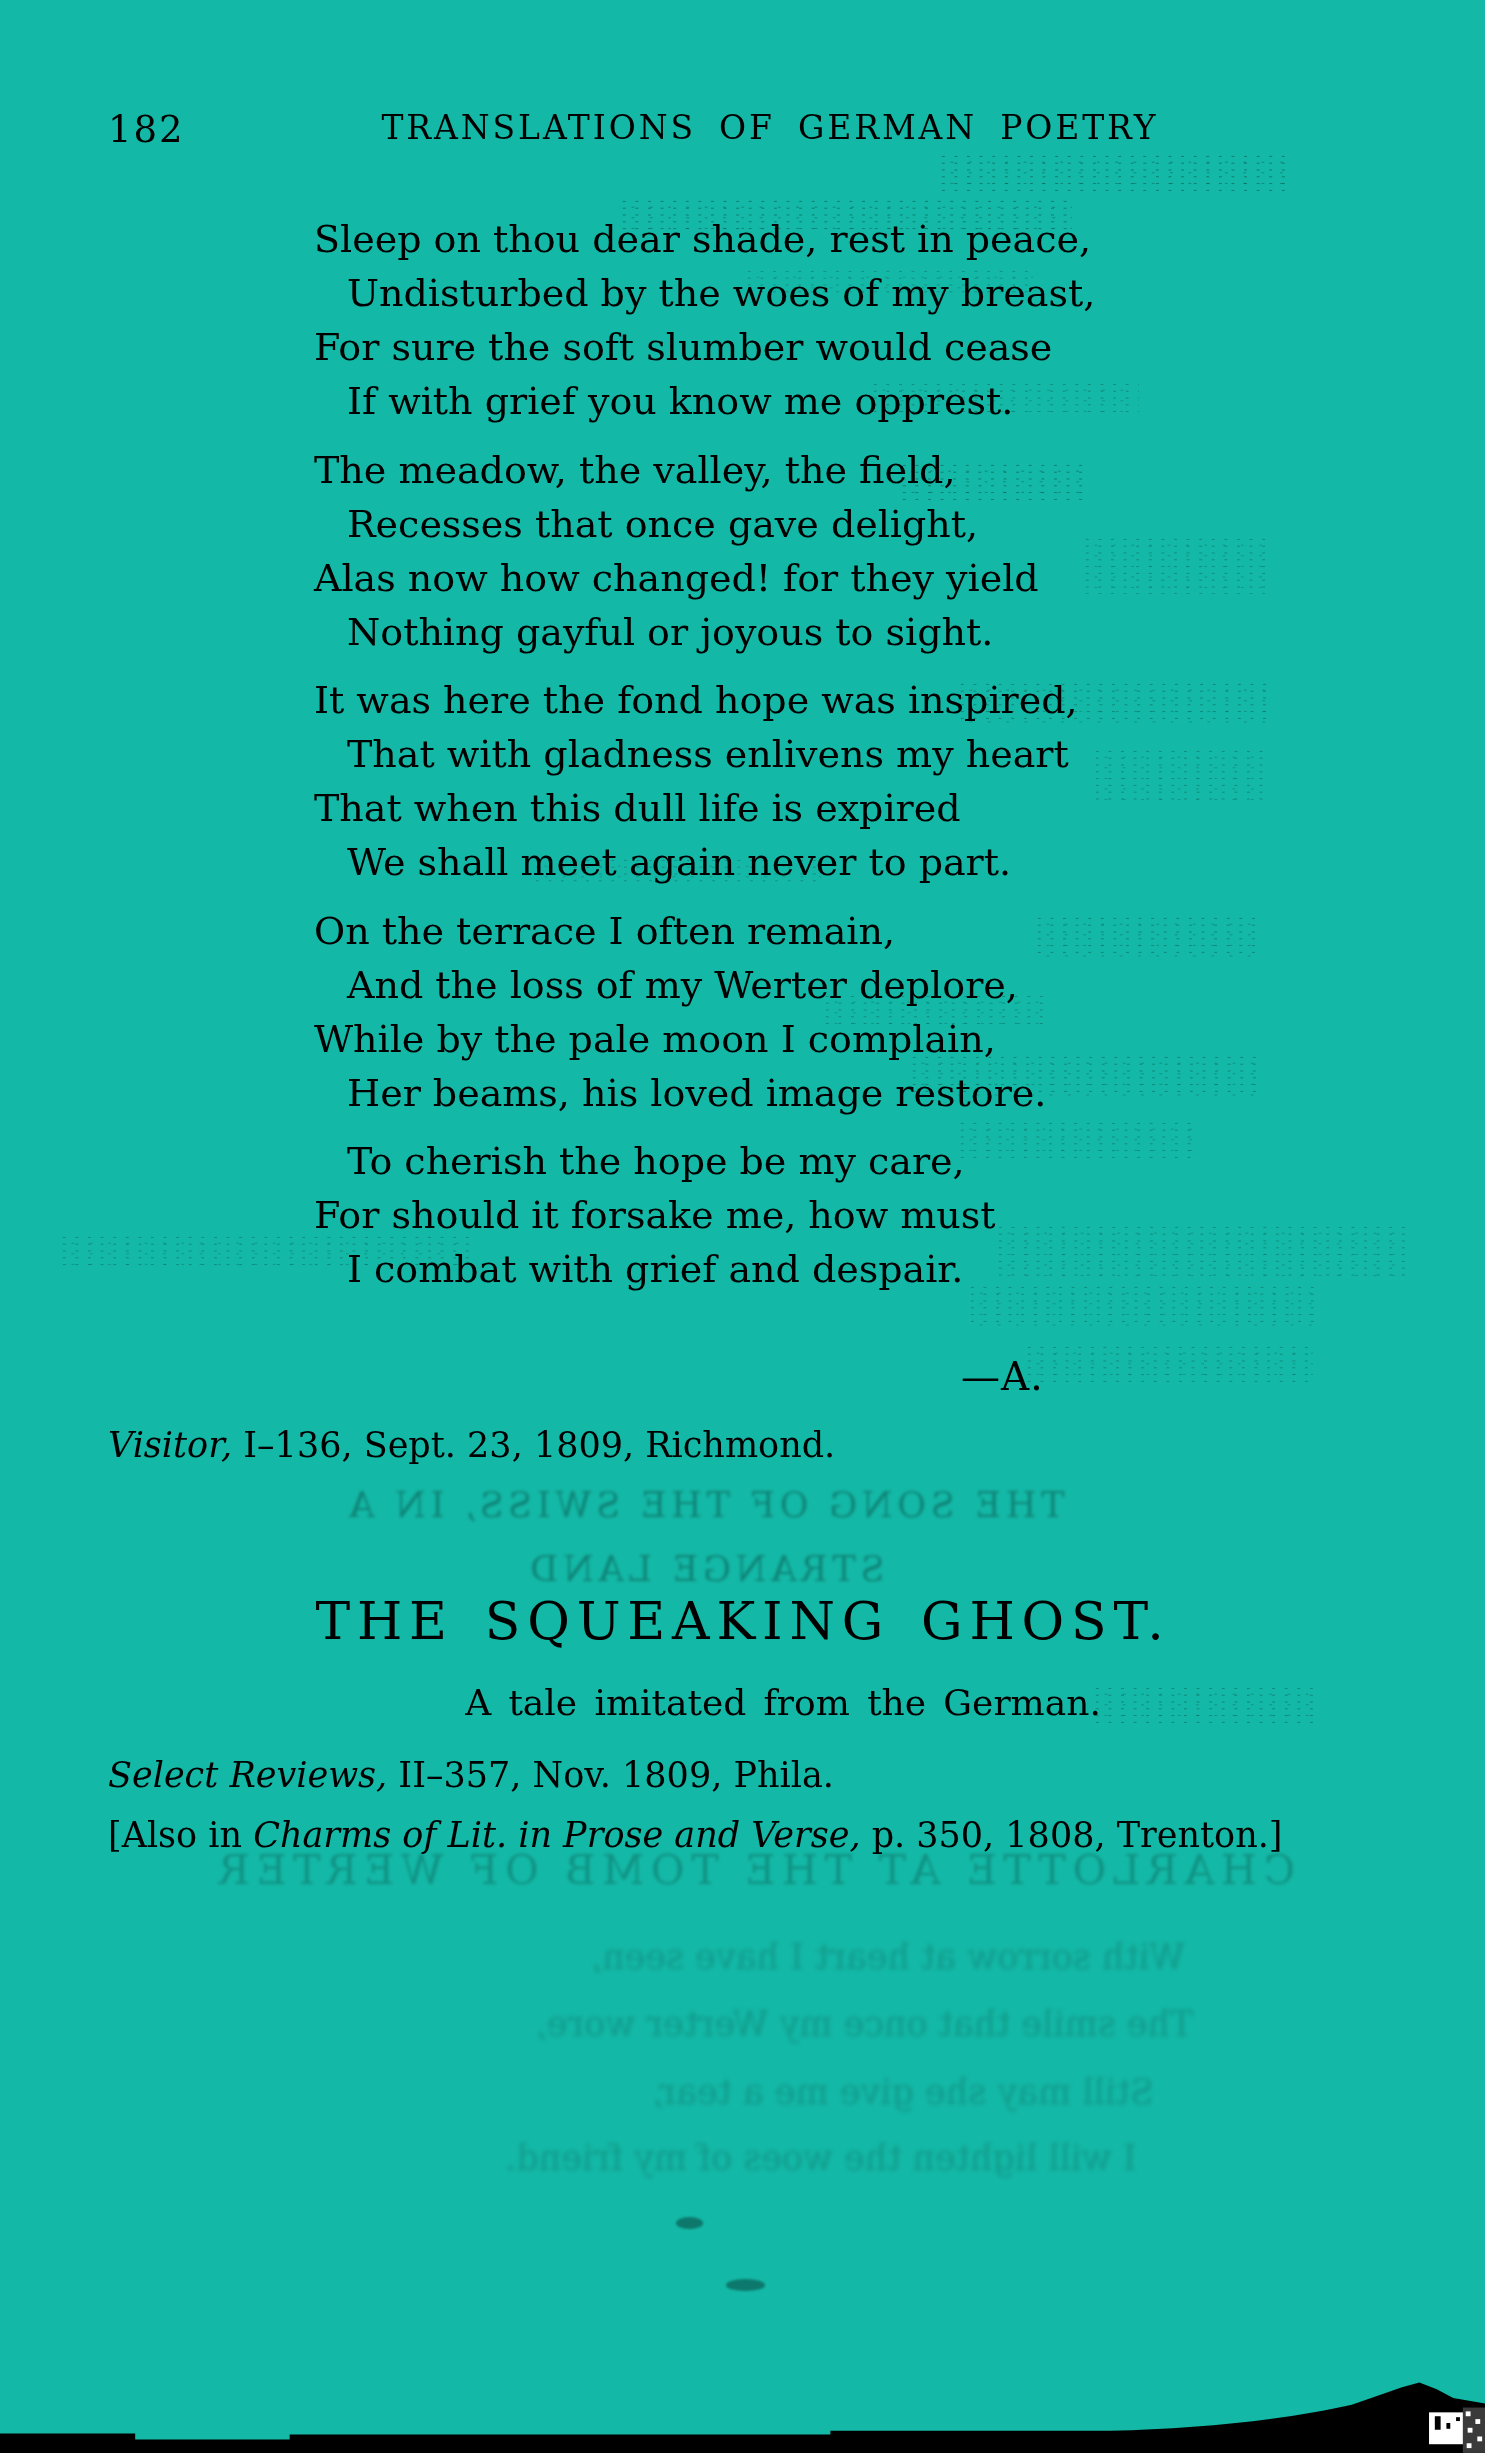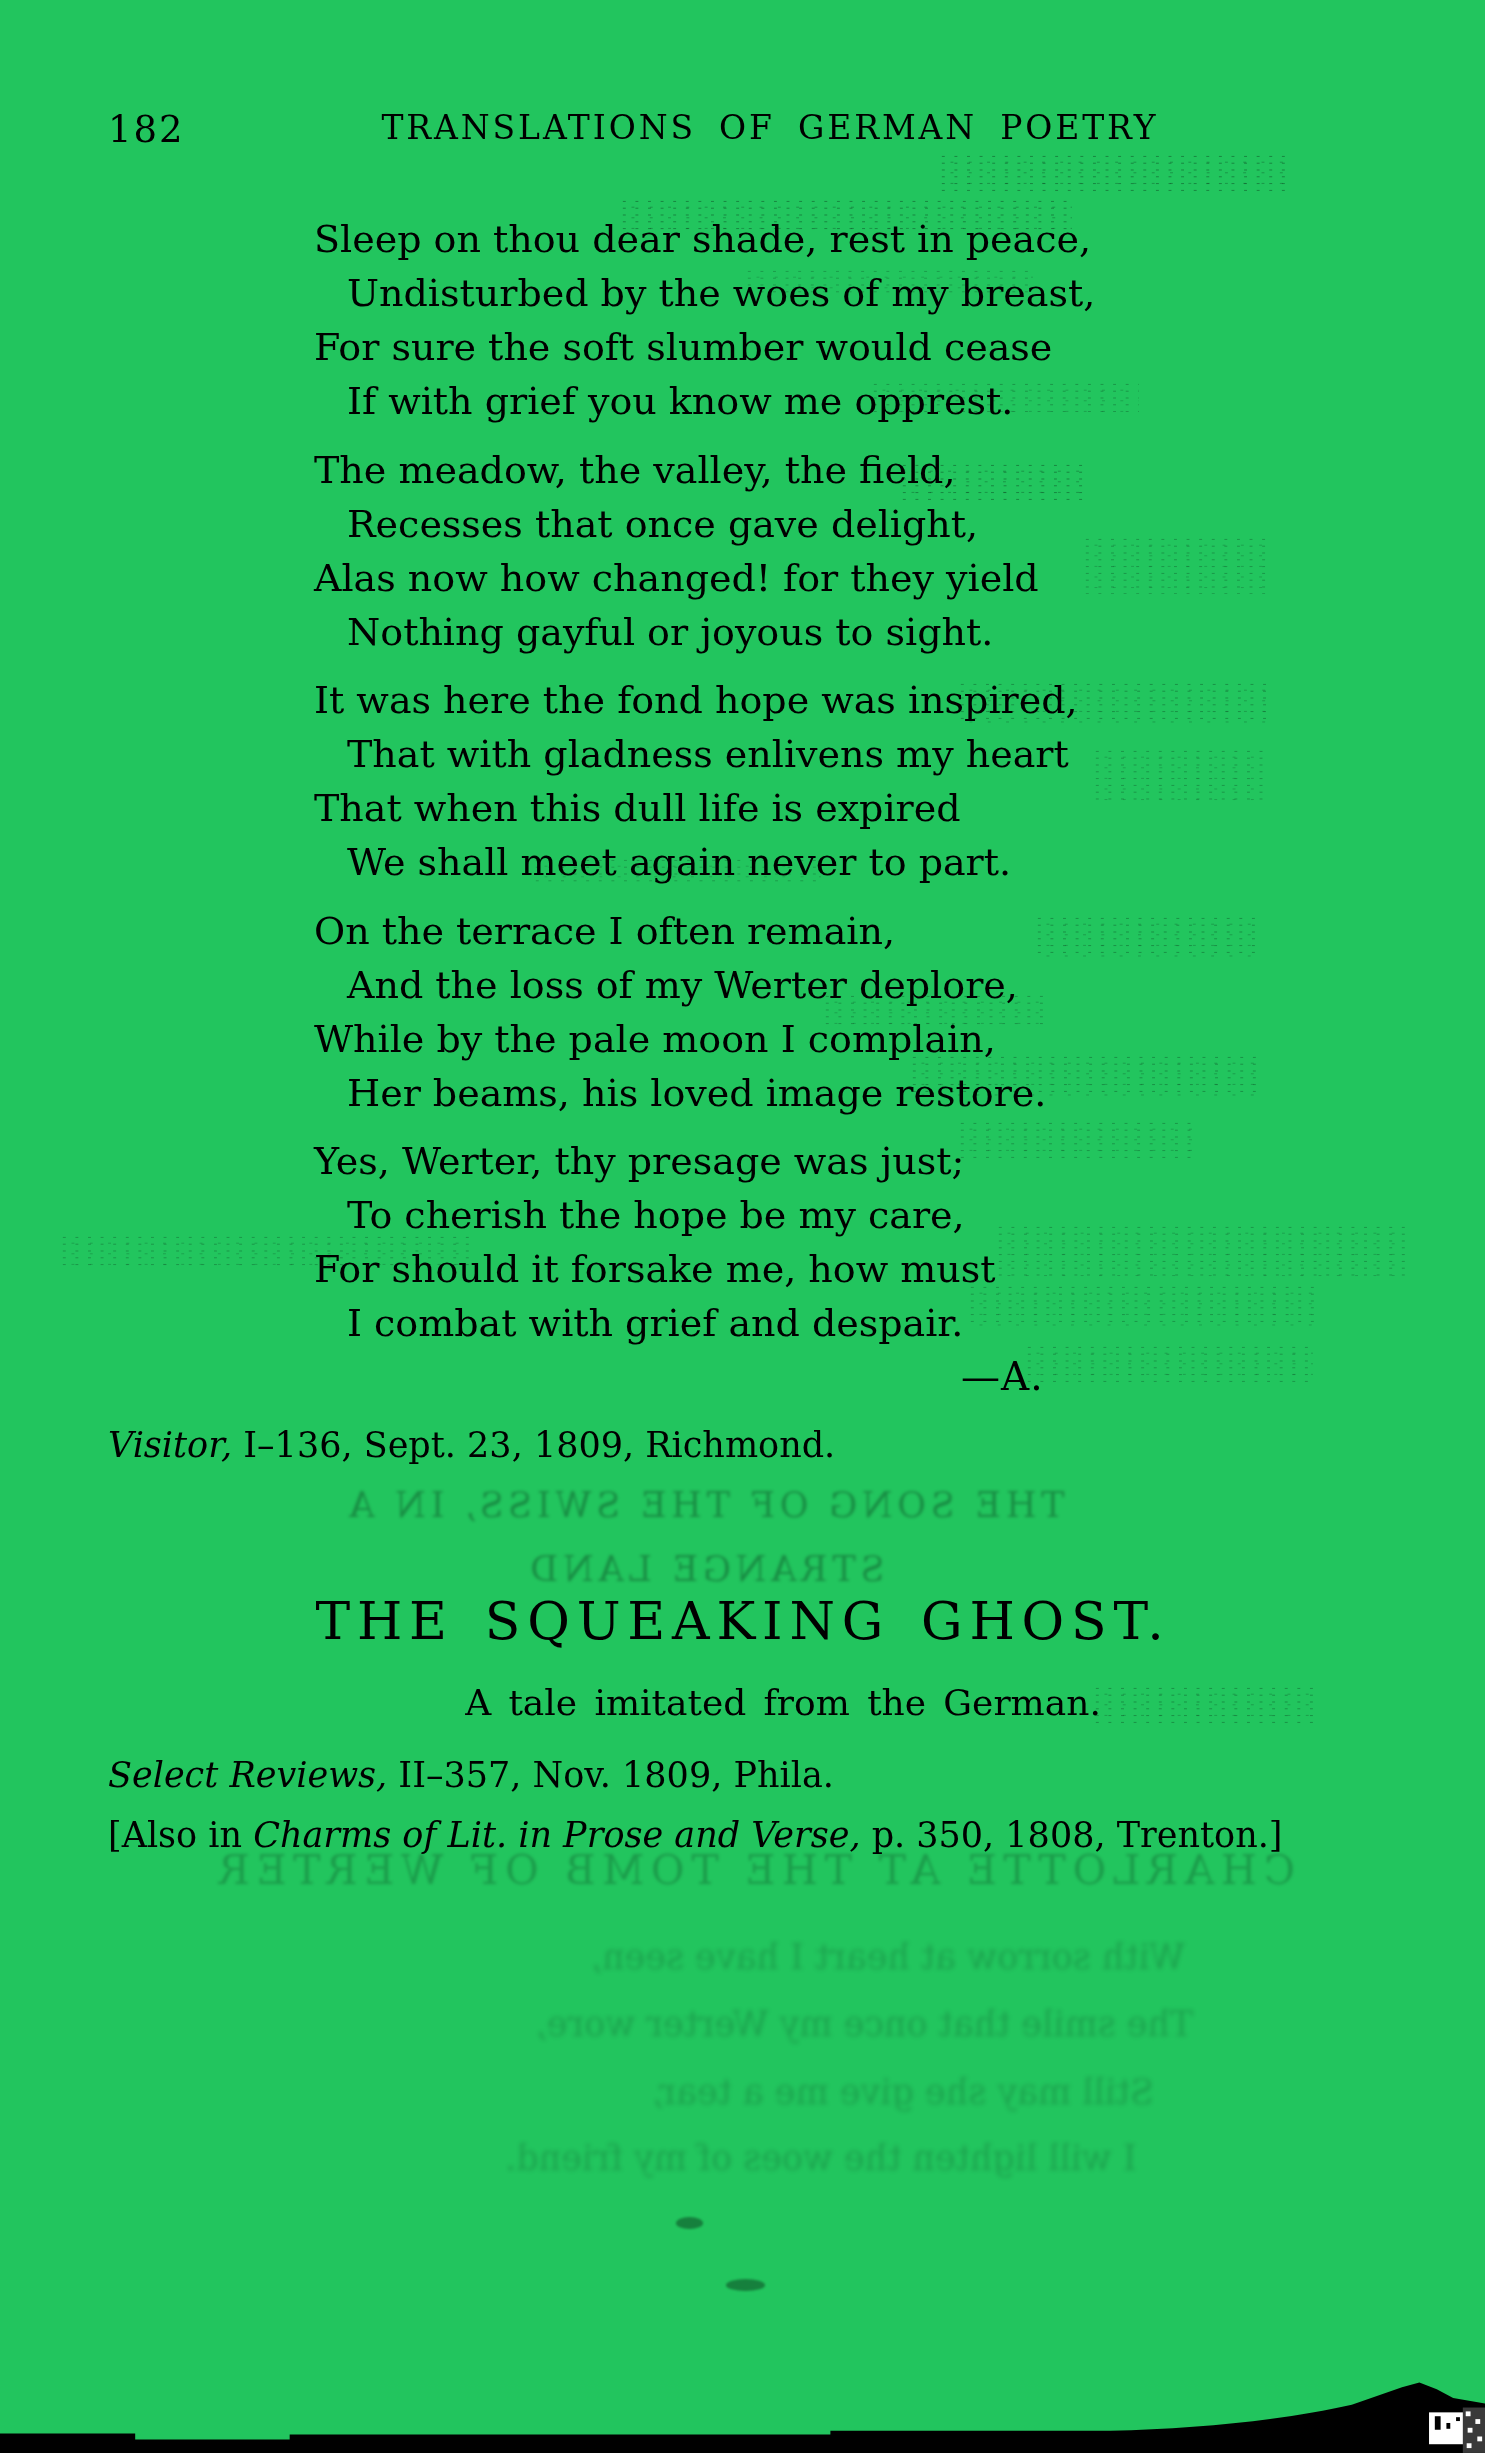--- a/index.html
+++ b/index.html
@@ -1,19 +1,19 @@
 <!DOCTYPE html>
 <html><head>
 <meta charset="utf-8">
 <style>
   html,body{margin:0;padding:0;background:#9a9a9a;}
   #page{
     position:relative;
     width:1486px;height:2453px;
-    background:#22c55e;
+    background:#14b8a6;
     overflow:hidden;
     font-family:"DejaVu Serif","Liberation Serif",serif;
     color:#000;
   }
   .abs{position:absolute;}
   
   .pagenum{left:108px;top:108px;font-size:37px;letter-spacing:1.9px;}
   .runhead{left:0;top:108px;width:100%;text-align:center;font-size:33px;letter-spacing:2.9px;word-spacing:9.7px;}
   .runhead-inner{display:inline-block;transform:translateX(27px);}
   
@@ -89,21 +89,20 @@
       <div class="pline">That when this dull life is expired</div>
       <div class="pline ind">We shall meet again never to part.</div>
     </div>
     <div class="stanza">
       <div class="pline">On the terrace I often remain,</div>
       <div class="pline ind">And the loss of my Werter deplore,</div>
       <div class="pline">While by the pale moon I complain,</div>
       <div class="pline ind">Her beams, his loved image restore.</div>
     </div>
     <div class="stanza">
-      <div class="pline">Yes, Werter, thy presage was just;</div>
       <div class="pline ind">To cherish the hope be my care,</div>
       <div class="pline">For should it forsake me, how must</div>
       <div class="pline ind">I combat with grief and despair.</div>
     </div>
   </div>
 
   <div class="abs signature">—A.</div>
 
   <div class="abs cite cite1"><span class="src">Visitor,</span><span> I–136, Sept. 23, 1809, Richmond.</span></div>
 

